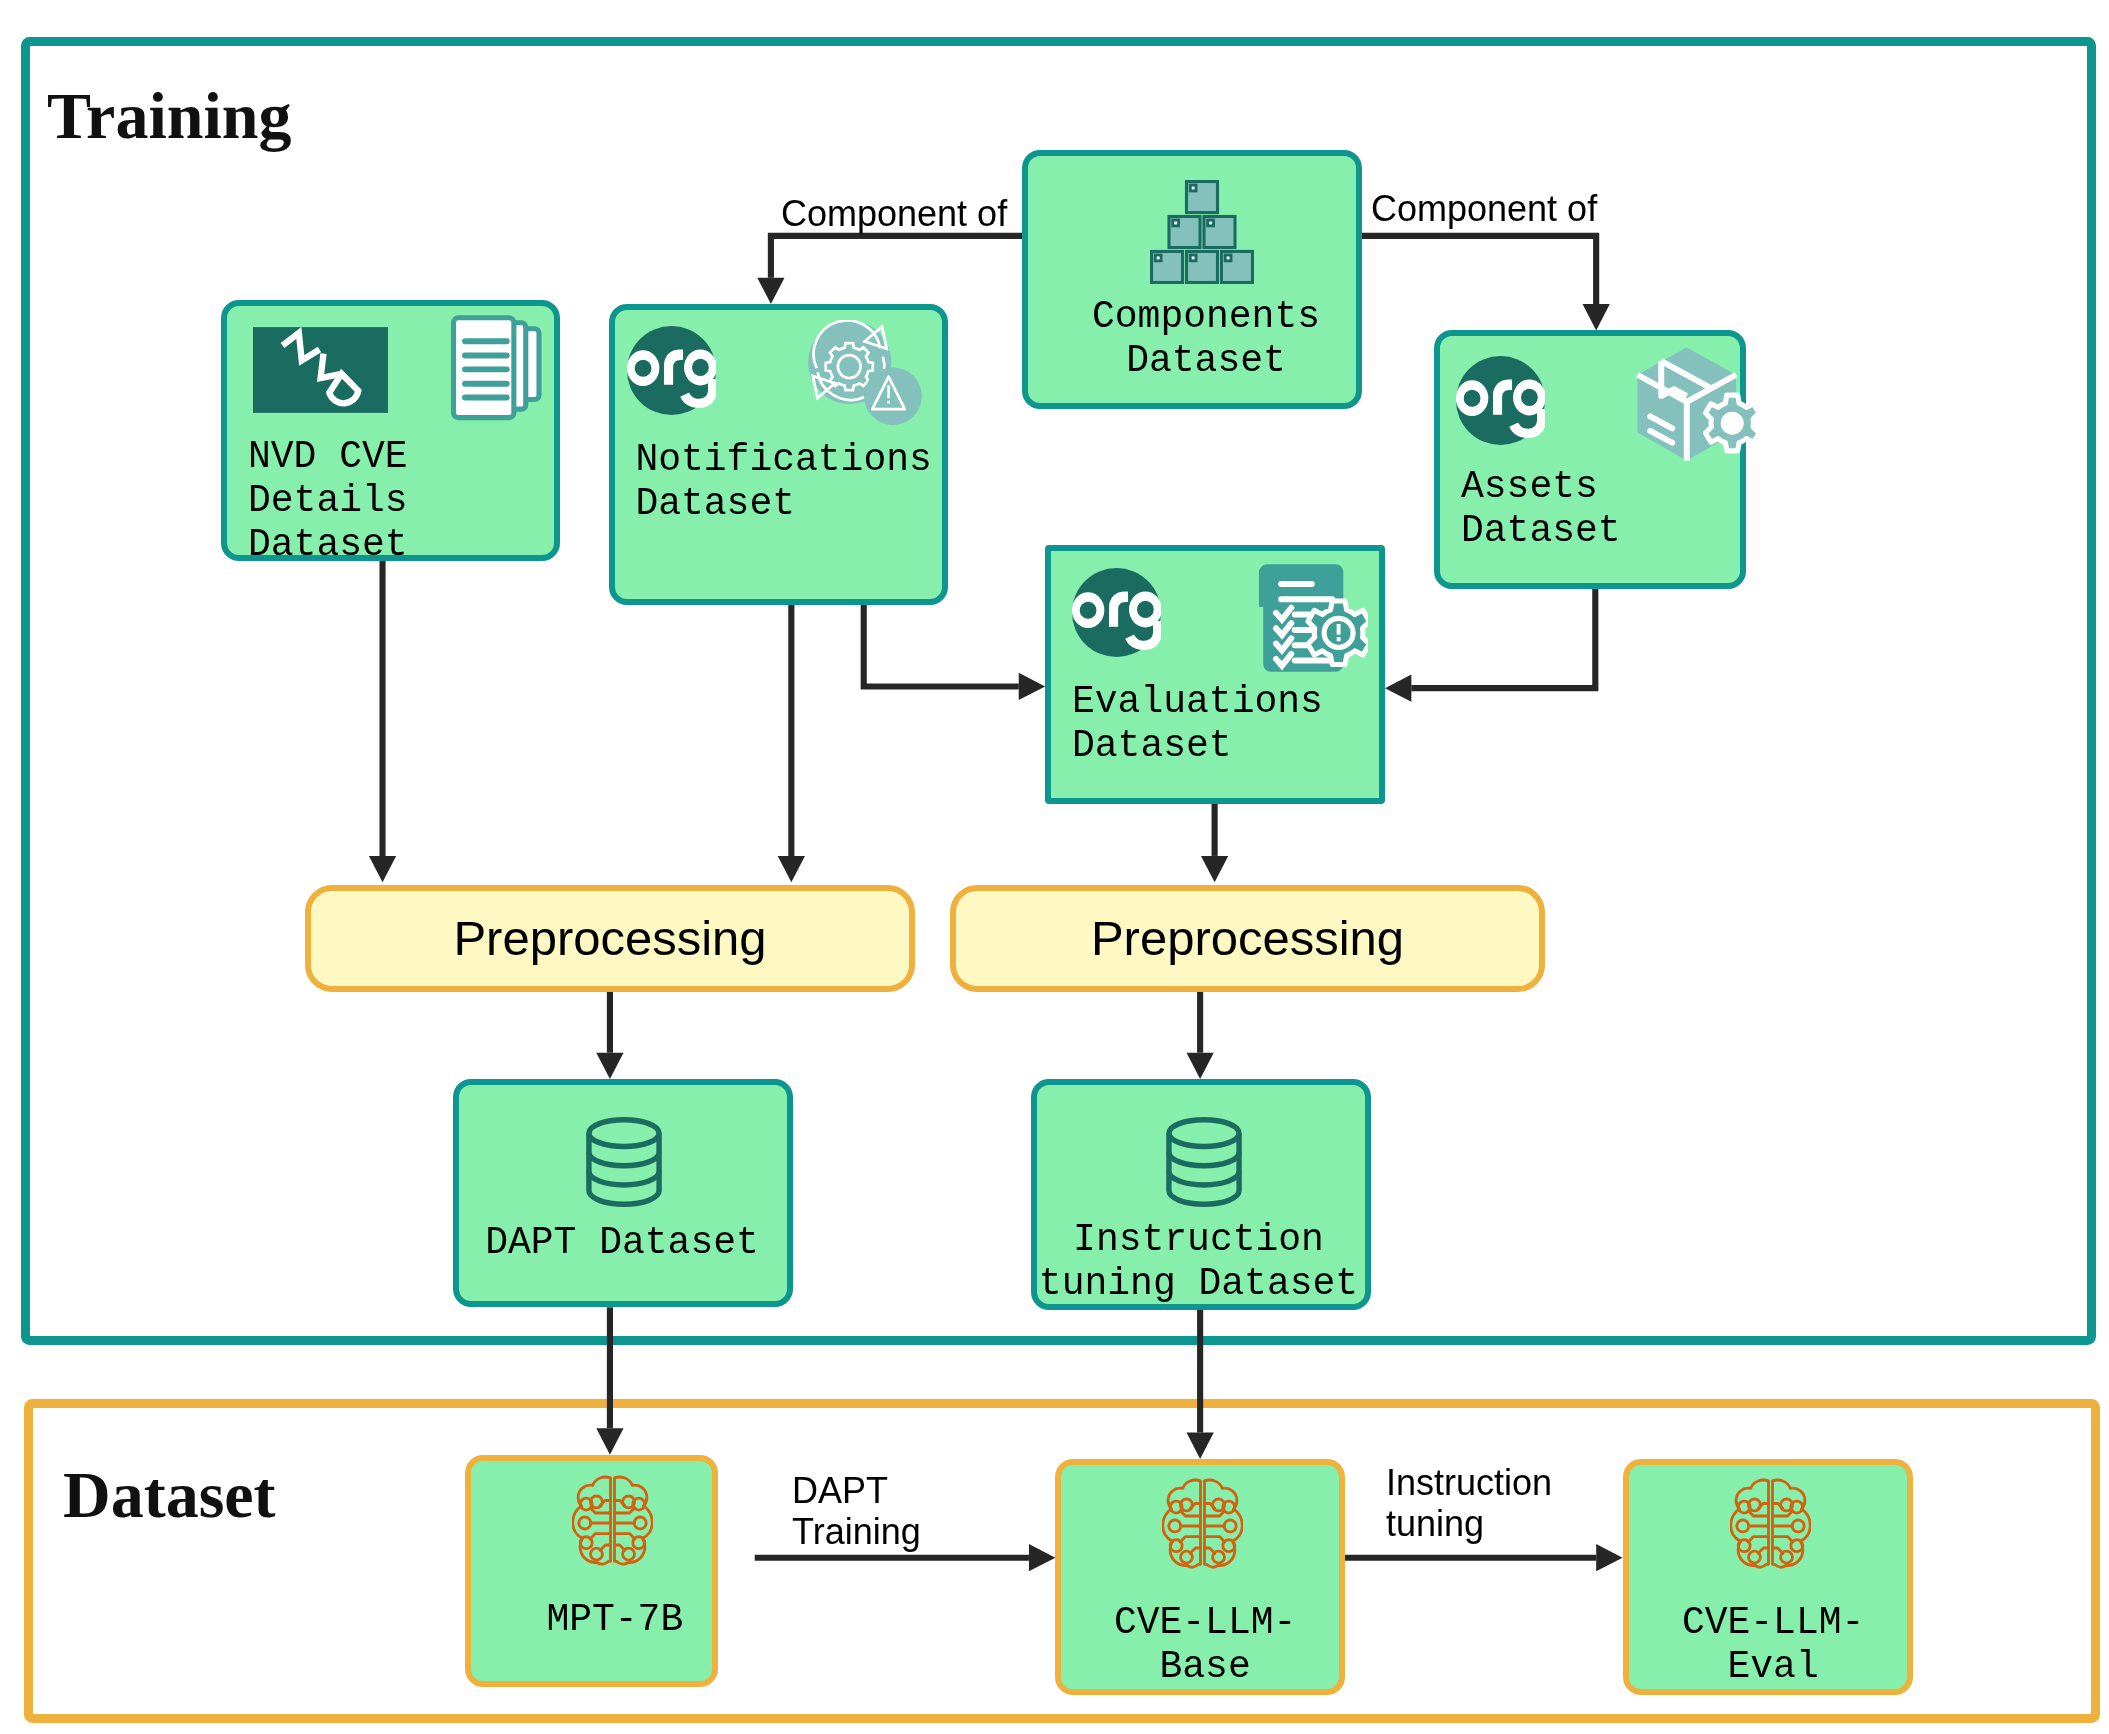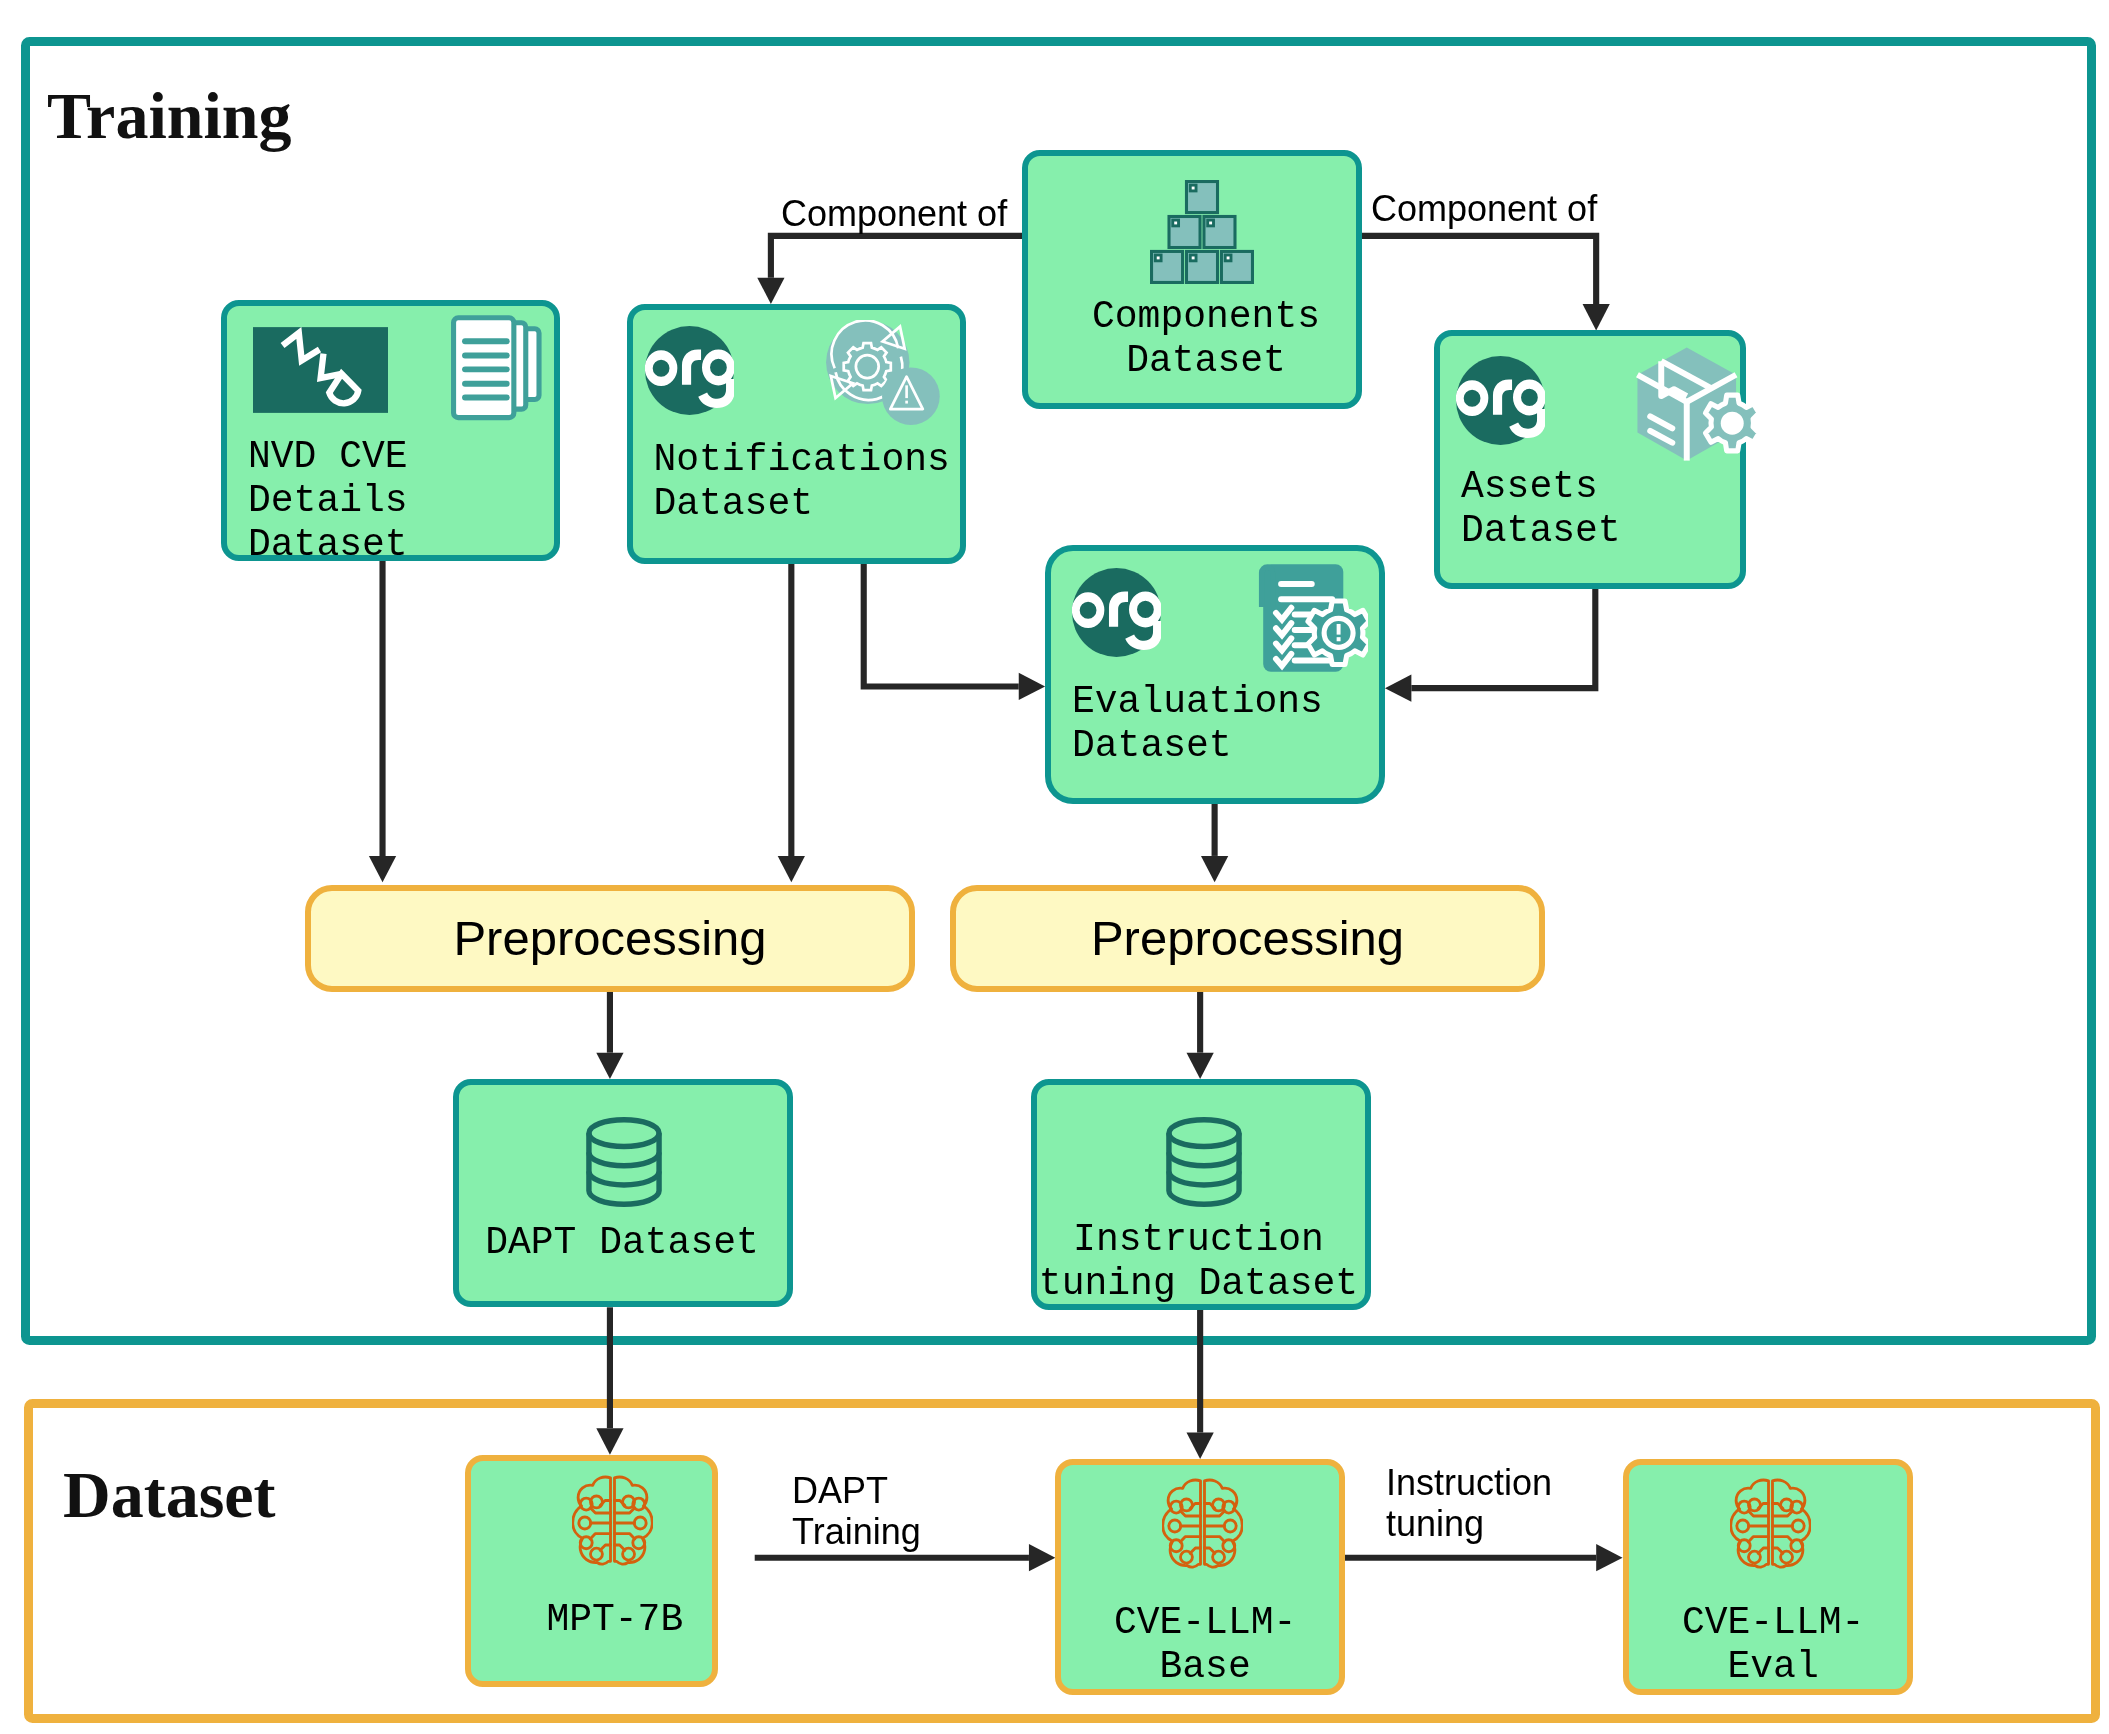--- a/index.html
+++ b/index.html
@@ -99,21 +99,21 @@
 <line x1="16.5" y1="30.5" x2="65.5" y2="30.5"></line>
 <line x1="16.5" y1="47.3" x2="65.5" y2="47.3"></line>
 <line x1="16.5" y1="63.6" x2="65.5" y2="63.6"></line>
 <line x1="16.5" y1="80.4" x2="65.5" y2="80.4"></line>
 <line x1="16.5" y1="96.7" x2="65.5" y2="96.7"></line>
 </g>
 </svg></span>
     <div class="label" style="left:21px;width:307px;top:129px;font-size:38px;line-height:44px;text-align:left;">NVD CVE
 Details Dataset</div>
   </div>
-  <div class="node" style="left:627px;top:304px;width:339px;height:260px;border:6px solid #0D9590;border-radius:18px;">
+  <div class="node" style="left:609px;top:304px;width:339px;height:301px;border:6px solid #0D9590;border-radius:18px;">
     <span class="icon" style="position:absolute;left:12px;top:16px;line-height:0;"><svg width="89" height="89" viewBox="0 0 104 104" xmlns="http://www.w3.org/2000/svg">
 <circle cx="52" cy="52" r="52" fill="#1A6B60"></circle>
 <path fill="#ffffff" fill-rule="evenodd" d="M18.8 28.2 A19.0 21.0 0 1 1 18.8 70.2 A19.0 21.0 0 1 1 18.8 28.2 Z M18.8 39.3 A9.8 10.0 0 1 0 18.8 59.3 A9.8 10.0 0 1 0 18.8 39.3 Z"></path>
 <path fill="#ffffff" d="M43.2 68.6 L43.2 46.2 C43.2 34.6 50.8 27.4 62.0 27.4 L65.5 27.4 L65.5 39.8 L62.6 39.8 C57.0 39.8 53.9 43.0 53.9 48.6 L53.9 68.6 Z"></path>
 <path fill="#ffffff" fill-rule="evenodd" d="M85.8 27.4 A19.2 21.0 0 1 1 85.8 69.4 A19.2 21.0 0 1 1 85.8 27.4 Z M85.8 38.4 A9.8 10.0 0 1 0 85.8 58.4 A9.8 10.0 0 1 0 85.8 38.4 Z"></path>
 <path fill="#ffffff" d="M105.0 62.0 L105.0 75.0 C105.0 87.6 96.4 95.8 84.0 95.8 C73.8 95.8 65.6 91.0 62.2 82.6 L72.6 77.6 C74.8 82.4 78.8 85.0 84.2 85.0 C90.8 85.0 94.7 80.8 94.7 74.2 L94.7 62.0 Z"></path>
 </svg></span>
     <span class="icon" style="position:absolute;left:193px;top:10.2px;line-height:0;"><svg width="114" height="106" viewBox="0 0 134 124" xmlns="http://www.w3.org/2000/svg">
 <circle cx="49.1" cy="49.5" r="49" fill="#84C0BC"></circle>
 <g fill="none" stroke="#ffffff" stroke-width="3.2" stroke-linejoin="miter" stroke-linecap="butt">
@@ -171,21 +171,21 @@
 <g stroke="#ffffff" stroke-width="7" stroke-linecap="round">
 <line x1="20" y1="84" x2="46" y2="98"></line>
 <line x1="20" y1="101" x2="46" y2="115"></line>
 </g>
 <path fill="#84C0BC" stroke="#ffffff" stroke-width="6" stroke-linejoin="round" d="M110 59 h13 l1.5 9.5 a23 23 0 0 1 8.5 5 l8.5 -4.5 l6.5 11 l-7 7 a23 23 0 0 1 0 9.5 l7 7 l-6.5 11 l-8.5 -4.5 a23 23 0 0 1 -8.5 5 l-1.5 9.5 h-13 l-1.5 -9.5 a23 23 0 0 1 -8.5 -5 l-8.5 4.5 l-6.5 -11 l7 -7 a23 23 0 0 1 0 -9.5 l-7 -7 l6.5 -11 l8.5 4.5 a23 23 0 0 1 8.5 -5 Z"></path>
 <circle cx="116.5" cy="92" r="13.5" fill="#ffffff"></circle>
 </svg></span>
     <div class="label" style="left:21px;width:307px;top:129px;font-size:38px;line-height:44px;text-align:left;">Assets
 Dataset</div>
   </div>
-  <div class="node" style="left:1045px;top:545px;width:340px;height:259px;border:6px solid #0D9590;border-radius:28px;padding-left:37px;">
+  <div class="node" style="left:1045px;top:545px;width:340px;height:259px;border:6px solid #0D9590;border-radius:4px;padding-left:37px;">
     <span class="icon" style="position:absolute;left:21px;top:17px;line-height:0;"><svg width="89" height="89" viewBox="0 0 104 104" xmlns="http://www.w3.org/2000/svg">
 <circle cx="52" cy="52" r="52" fill="#1A6B60"></circle>
 <path fill="#ffffff" fill-rule="evenodd" d="M18.8 28.2 A19.0 21.0 0 1 1 18.8 70.2 A19.0 21.0 0 1 1 18.8 28.2 Z M18.8 39.3 A9.8 10.0 0 1 0 18.8 59.3 A9.8 10.0 0 1 0 18.8 39.3 Z"></path>
 <path fill="#ffffff" d="M43.2 68.6 L43.2 46.2 C43.2 34.6 50.8 27.4 62.0 27.4 L65.5 27.4 L65.5 39.8 L62.6 39.8 C57.0 39.8 53.9 43.0 53.9 48.6 L53.9 68.6 Z"></path>
 <path fill="#ffffff" fill-rule="evenodd" d="M85.8 27.4 A19.2 21.0 0 1 1 85.8 69.4 A19.2 21.0 0 1 1 85.8 27.4 Z M85.8 38.4 A9.8 10.0 0 1 0 85.8 58.4 A9.8 10.0 0 1 0 85.8 38.4 Z"></path>
 <path fill="#ffffff" d="M105.0 62.0 L105.0 75.0 C105.0 87.6 96.4 95.8 84.0 95.8 C73.8 95.8 65.6 91.0 62.2 82.6 L72.6 77.6 C74.8 82.4 78.8 85.0 84.2 85.0 C90.8 85.0 94.7 80.8 94.7 74.2 L94.7 62.0 Z"></path>
 </svg></span>
     <span class="icon" style="position:absolute;left:196px;top:8.5px;line-height:0;"><svg width="121" height="116" viewBox="0 0 142 136" xmlns="http://www.w3.org/2000/svg">
 <path fill="#3FA09A" d="M28 5 h76 a9 9 0 0 1 9 9 v108 a9 9 0 0 1 -9 9 h-76 a9 9 0 0 1 -9 -9 v-108 a9 9 0 0 1 9 -9 Z"></path>
 <path fill="#3FA09A" d="M24 5 a10 10 0 0 0 -10 10 v40 h7 v-40 a3.3 3.3 0 0 1 6.6 0 v40 h5.4 v-40 a10 10 0 0 0 -9 -10 Z"></path>

